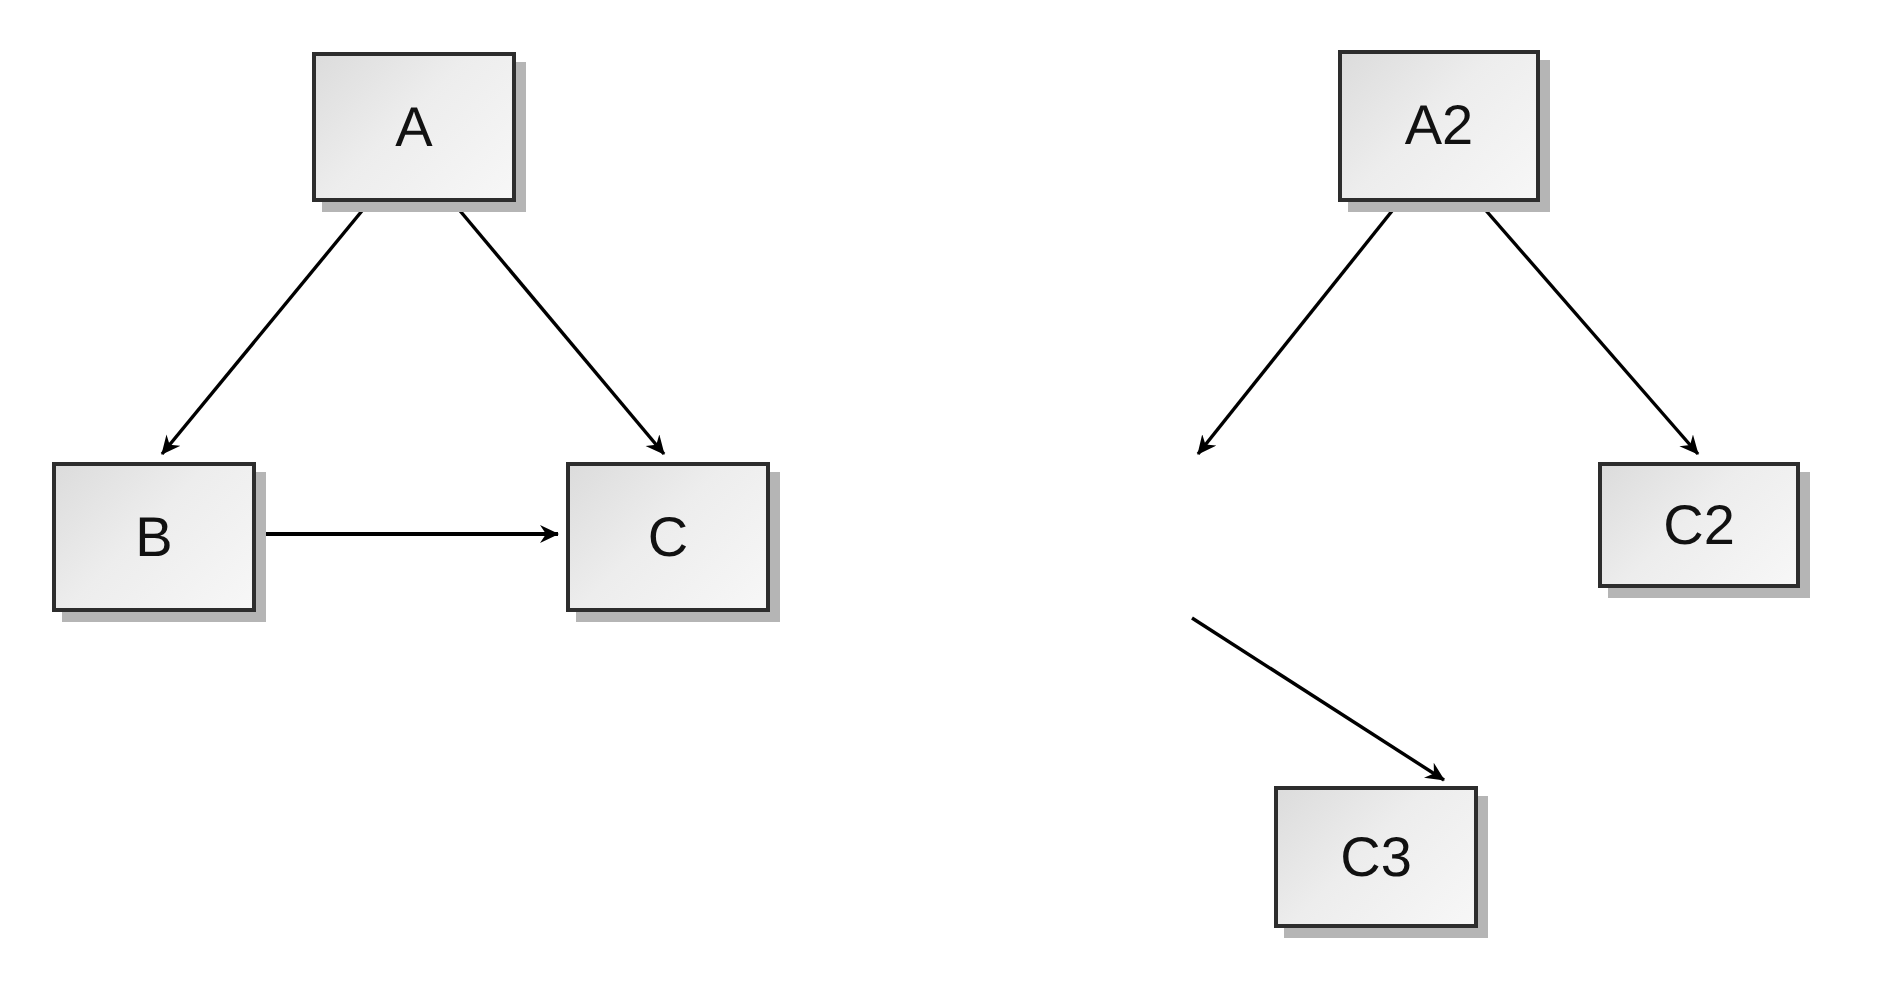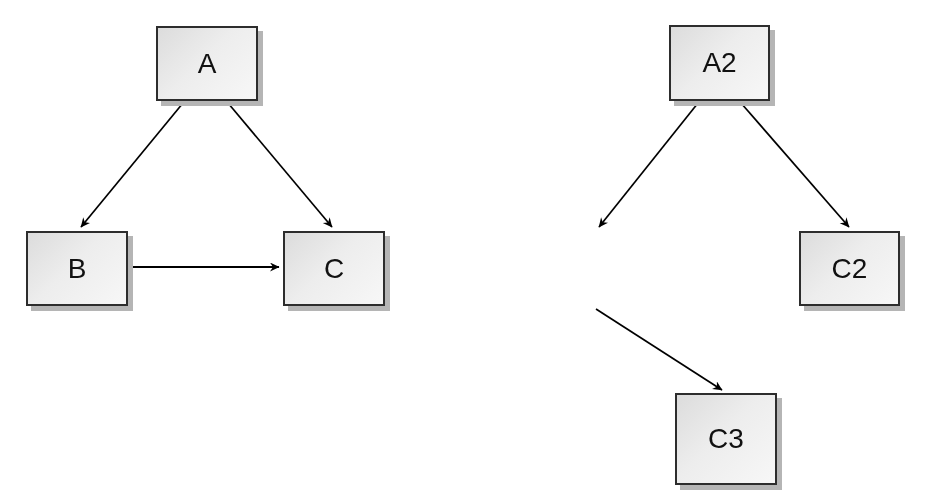--- a/index.html
+++ b/index.html
@@ -34,22 +34,22 @@
     font-size: 28px;
     color: #111111;
     cursor: default;
   }
   
   #node-A  { left: 156px; top:  26px; width: 102px; height: 75px; }
   #node-B  { left:  26px; top: 231px; width: 102px; height: 75px; }
   #node-C  { left: 283px; top: 231px; width: 102px; height: 75px; }
   #node-A2 { left: 669px; top:  25px; width: 101px; height: 76px; }
   #node-B2 { left: 541px; top: 231px; width: 102px; height: 76px; }
-  #node-C2 { left: 799px; top: 231px; width: 101px; height: 75px; }
-  #node-C3 { left: 675px; top: 393px; width: 102px; height: 92px; }
+  #node-C2 { left: 799px; top: 231px; width: 101px; height: 63px; }
+  #node-C3 { left: 637px; top: 393px; width: 102px; height: 71px; }
 </style>
 </head>
 <body>
 
 <div id="canvas">
 
   <svg id="edge-layer" viewBox="0 0 940 504" xmlns="http://www.w3.org/2000/svg">
     <defs>
       <marker id="arrow" markerWidth="12" markerHeight="10" refX="9" refY="4.5" orient="auto" markerUnits="userSpaceOnUse">
         <path d="M0,0 L9.5,4.5 L0,9 L3,4.5 Z" fill="#000000"></path>

